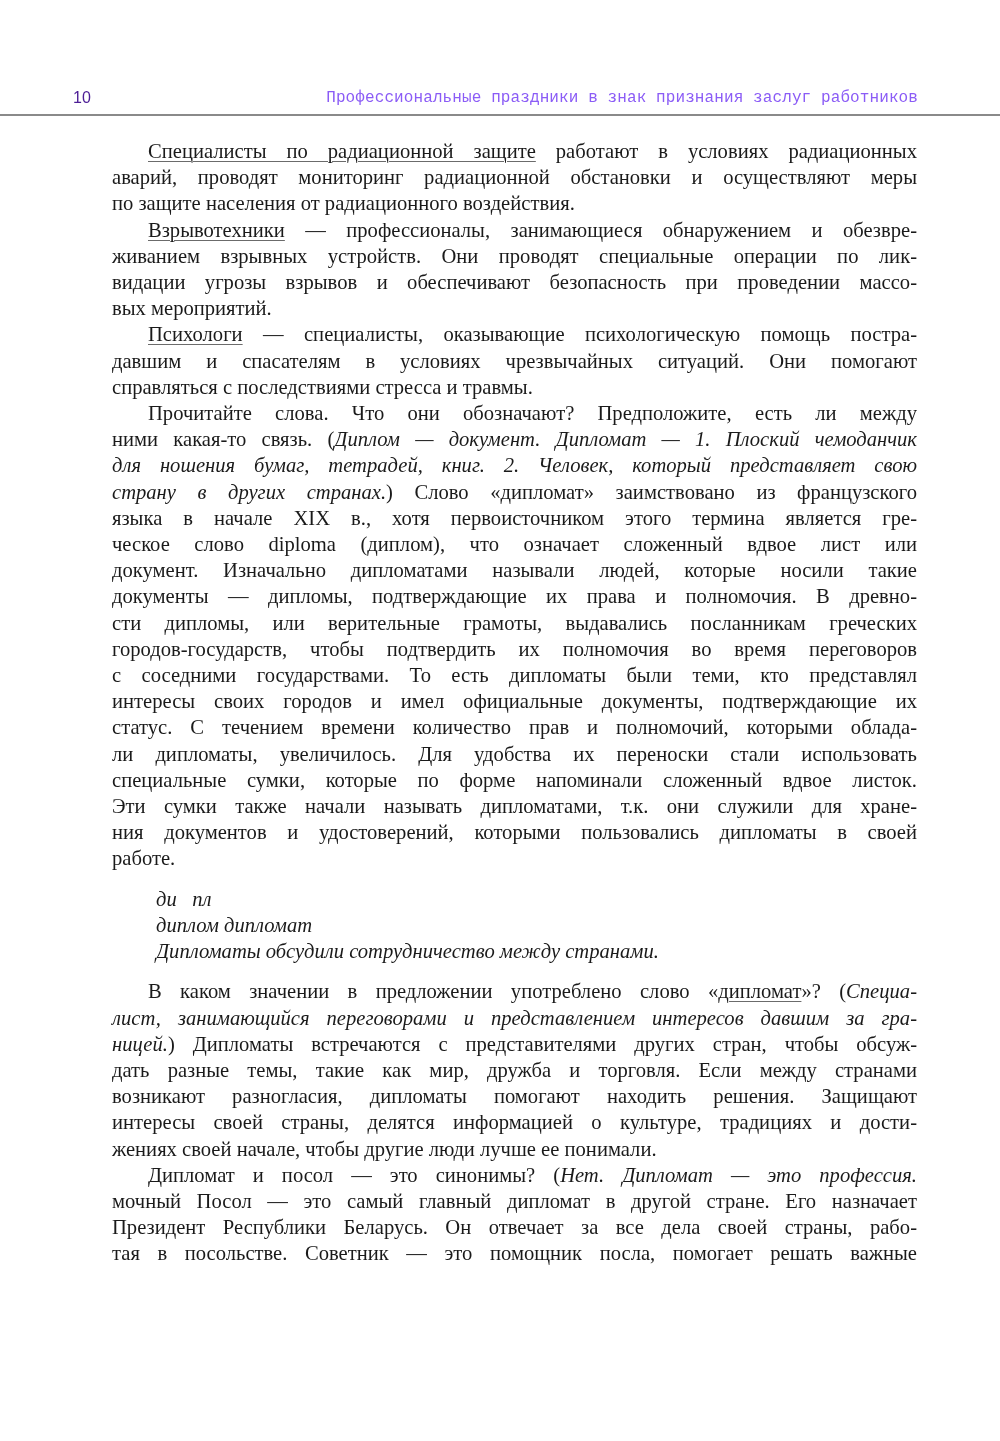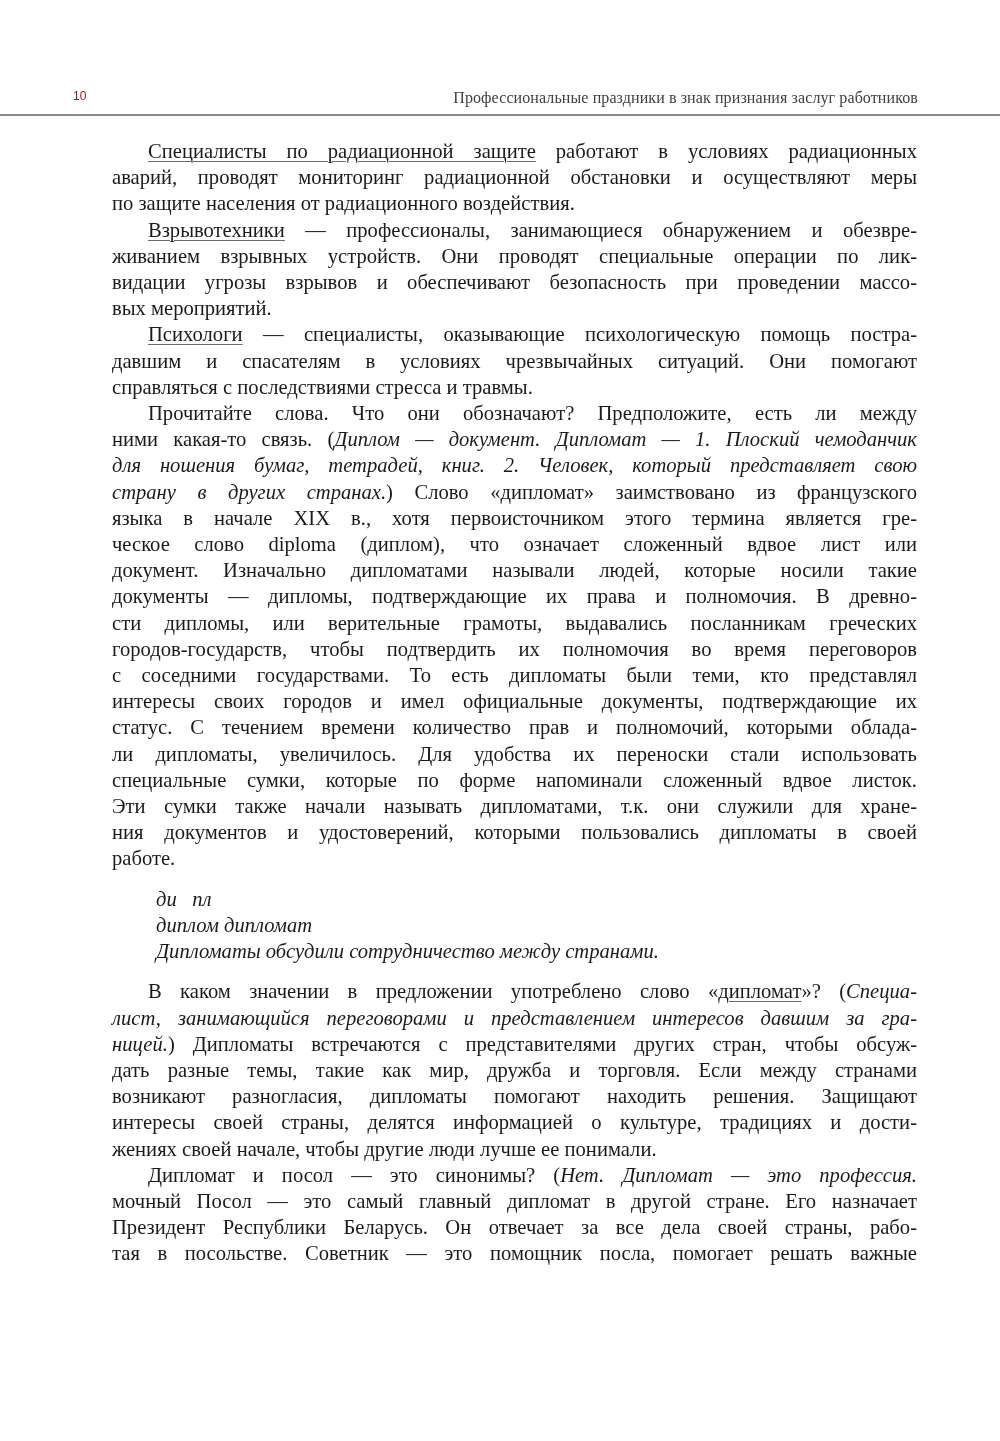--- a/index.html
+++ b/index.html
@@ -1,19 +1,19 @@
 <!DOCTYPE html>
 <html><head>
   <meta charset="utf-8">
   <style>
     html, body { margin: 0; padding: 0; background: #ffffff; }
     body { width: 1000px; height: 1441px; position: relative; overflow: hidden; color: #1a1a1a; }
     .running-head { position: absolute; left: 0; top: 0; width: 1000px; height: 118px; }
-    .page-number { position: absolute; left: 73px; top: 89px; font-family: "Liberation Sans", sans-serif; font-size: 12px; color: #7f1d1d; }
-    .running-title { position: absolute; right: 82px; top: 89px; font-family: Liberation Serif, serif; font-size: 16px; color: #404040; letter-spacing: 0.1px; text-align: center; }
+    .page-number { position: absolute; left: 73px; top: 89px; font-family: "Liberation Sans", sans-serif; font-size: 16px; color: #4c1d95; }
+    .running-title { position: absolute; right: 82px; top: 89px; font-family: Liberation Mono, monospace; font-size: 16px; color: #8b5cf6; letter-spacing: 0.1px; text-align: center; }
     .head-rule { position: absolute; left: 0; top: 114px; width: 1000px; height: 2px; background: #8a8a8a; }
     .content { position: absolute; left: 112px; top: 138px; width: 805px; font-family: "Liberation Serif", serif; font-size: 20.6px; line-height: 26.2px; }
     .para { margin: 0; }
     .line { display: block; text-align: justify; text-align-last: justify; white-space: nowrap; }
     .line.last { text-align-last: left; }
     .indent { padding-left: 36px; }
     .u { text-decoration: underline; text-decoration-color: #6b6b6b; text-underline-offset: 3px; text-decoration-thickness: 1px; }
     .i { font-style: italic; }
     .section-head { position: relative; margin-top: 15px; height: 26px; font-family: "Liberation Sans", sans-serif; font-size: 19px; line-height: 26px; padding-left: 36px; }
     .bullet { position: absolute; left: 2px; top: 8px; width: 11px; height: 11px; border-radius: 50%; background: #666666; }

